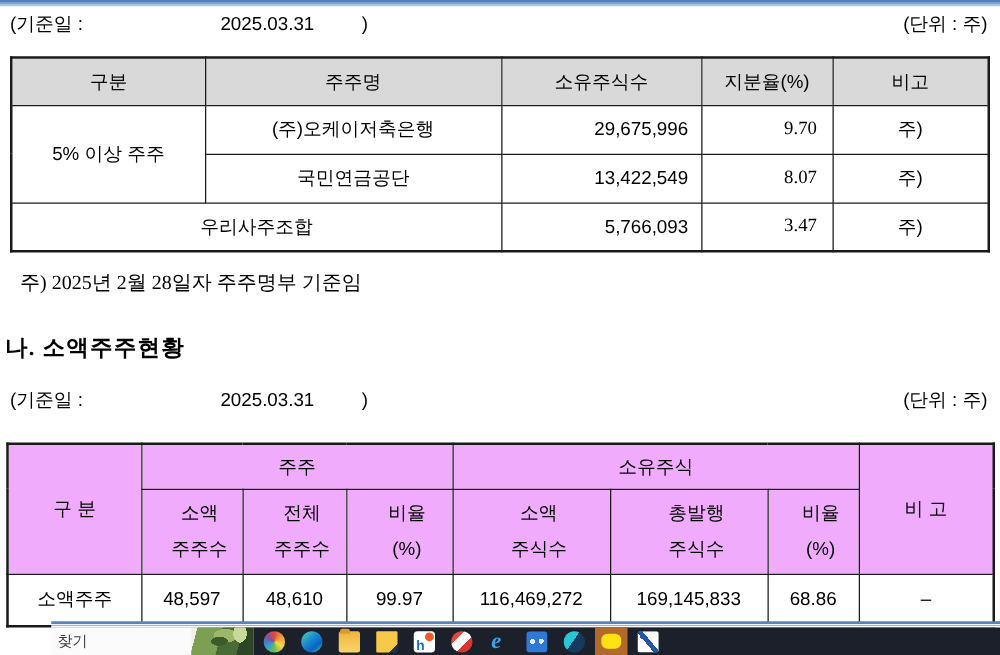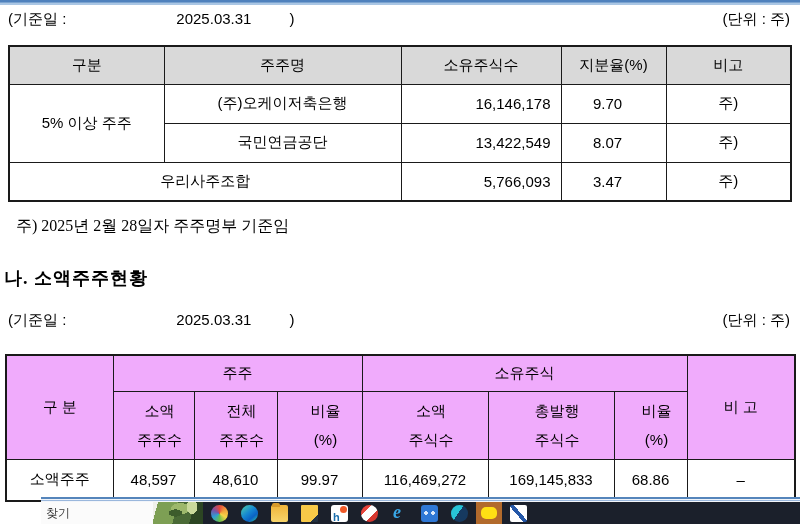--- a/index.html
+++ b/index.html
@@ -24,21 +24,21 @@
   .t1 { position:absolute; top:45px; left:8px; width:782px; border:2px solid #1a1a1a; }
   .t1 th { background:#d9d9d9; height:38px; }
   .t1 td { height:39px; }
   .t2 { position:absolute; top:354px; left:5px; width:789px; border:2px solid #1a1a1a; }
   .t2 th { background:#f0abfc;margin-top:24px; }
   .t2 .grow { height:36px; }
   .t2 .srow th { height:68px;padding-left:12px; }
   .t2 .sub span { display:block; line-height:29px; }
   .t2 td { height:42px; }
   .num { text-align:right; padding-right:10px; }
-  .pct { padding-right:12px; }
+  .pct { text-align:right; padding-right:12px;font-family:Liberation Serif, serif; }
 
   .note-line { position:absolute; top:216px; left:16px; font-size:16px;
                font-family:"Liberation Serif","DejaVu Serif",serif; }
   .sec-heading { position:absolute; top:266px; left:4px; font-size:18px; font-weight:bold;
                font-family:"Liberation Serif","DejaVu Serif",serif; letter-spacing:1px; }
 
   
   .bottombar { position:absolute; left:1px; bottom:0; width:800px; height:27px; z-index:5;padding-left:40px; }
   .win-edge { height:5px; width:100%;
               background:linear-gradient(#5585bb 0 2px,#eef3fa 2px 3px,#9ab7dc 3px 4px,#f2f5fa 4px 5px); }
@@ -110,21 +110,21 @@
         <tr>
       <th>구분</th>
       <th>주주명</th>
       <th>소유주식수</th>
       <th>지분율(%)</th>
       <th>비고</th>
     </tr>
     <tr>
       <td rowspan="2">5% 이상 주주</td>
       <td>(주)오케이저축은행</td>
-      <td class="num">16,146,178</td>
+      <td class="num">29,675,996</td>
       <td class="pct">9.70</td>
       <td>주)</td>
     </tr>
     <tr>
       <td>국민연금공단</td>
       <td class="num">13,422,549</td>
       <td class="pct">8.07</td>
       <td>주)</td>
     </tr>
     <tr>

